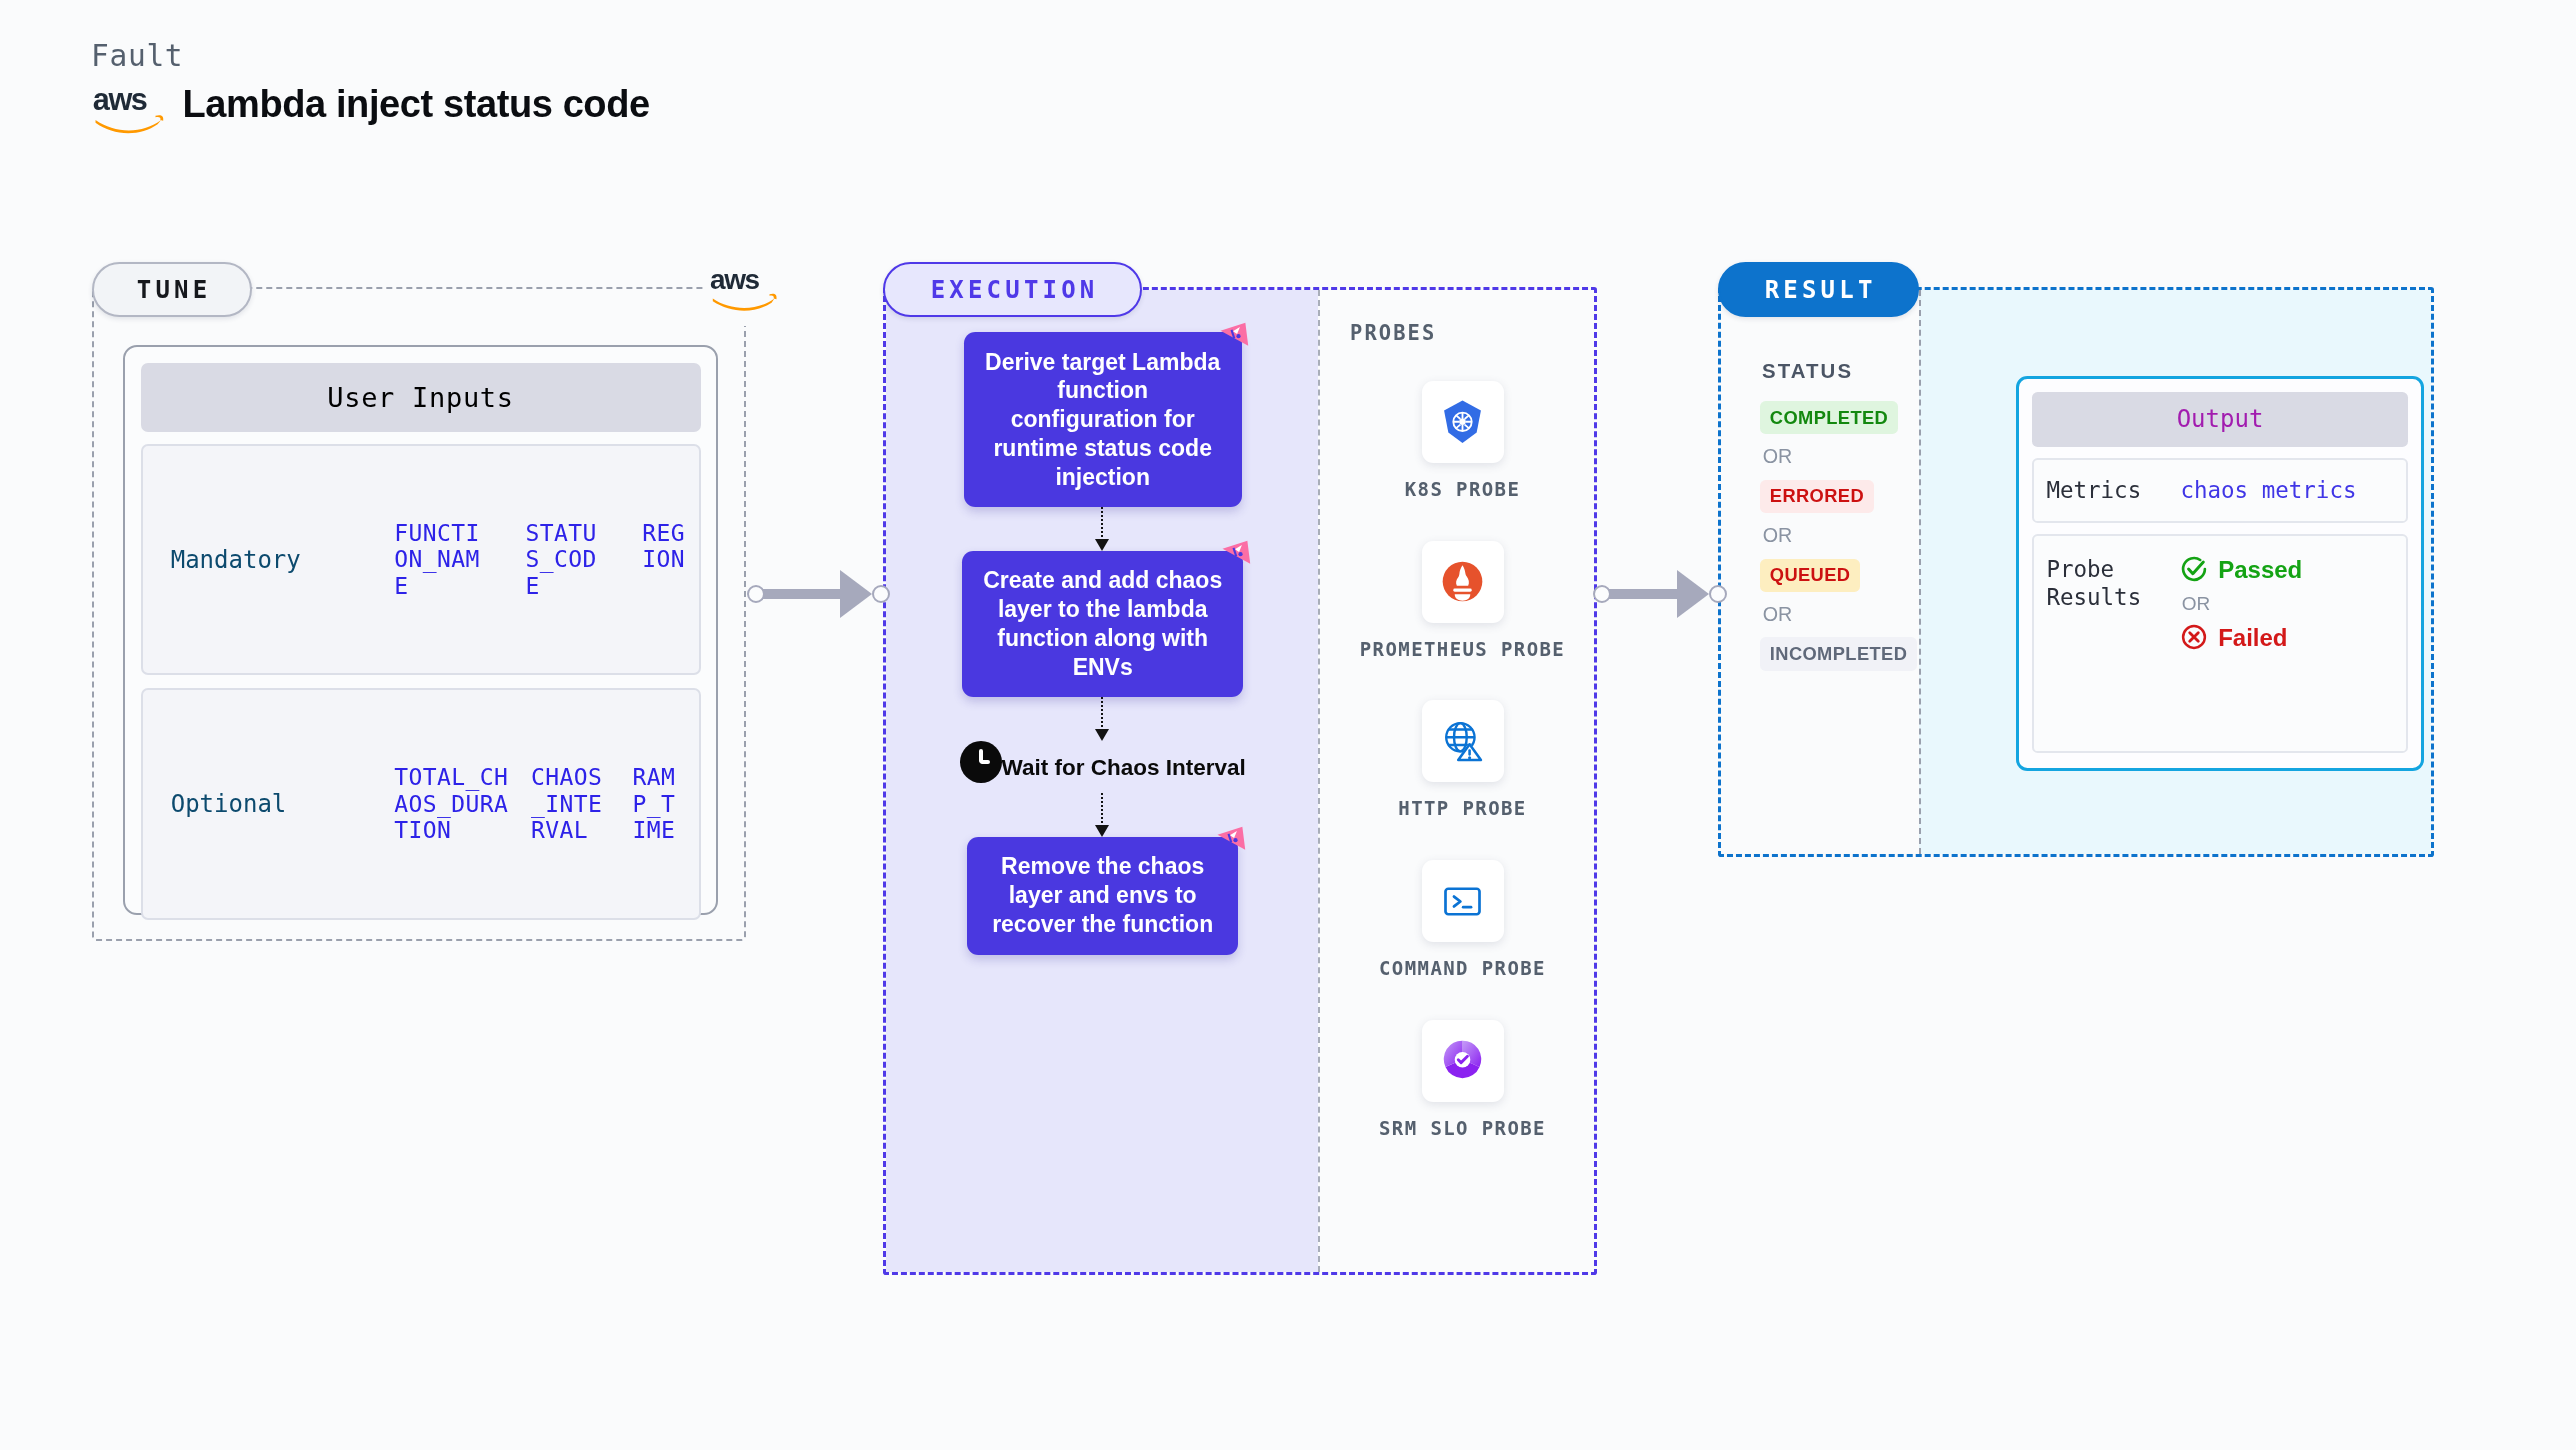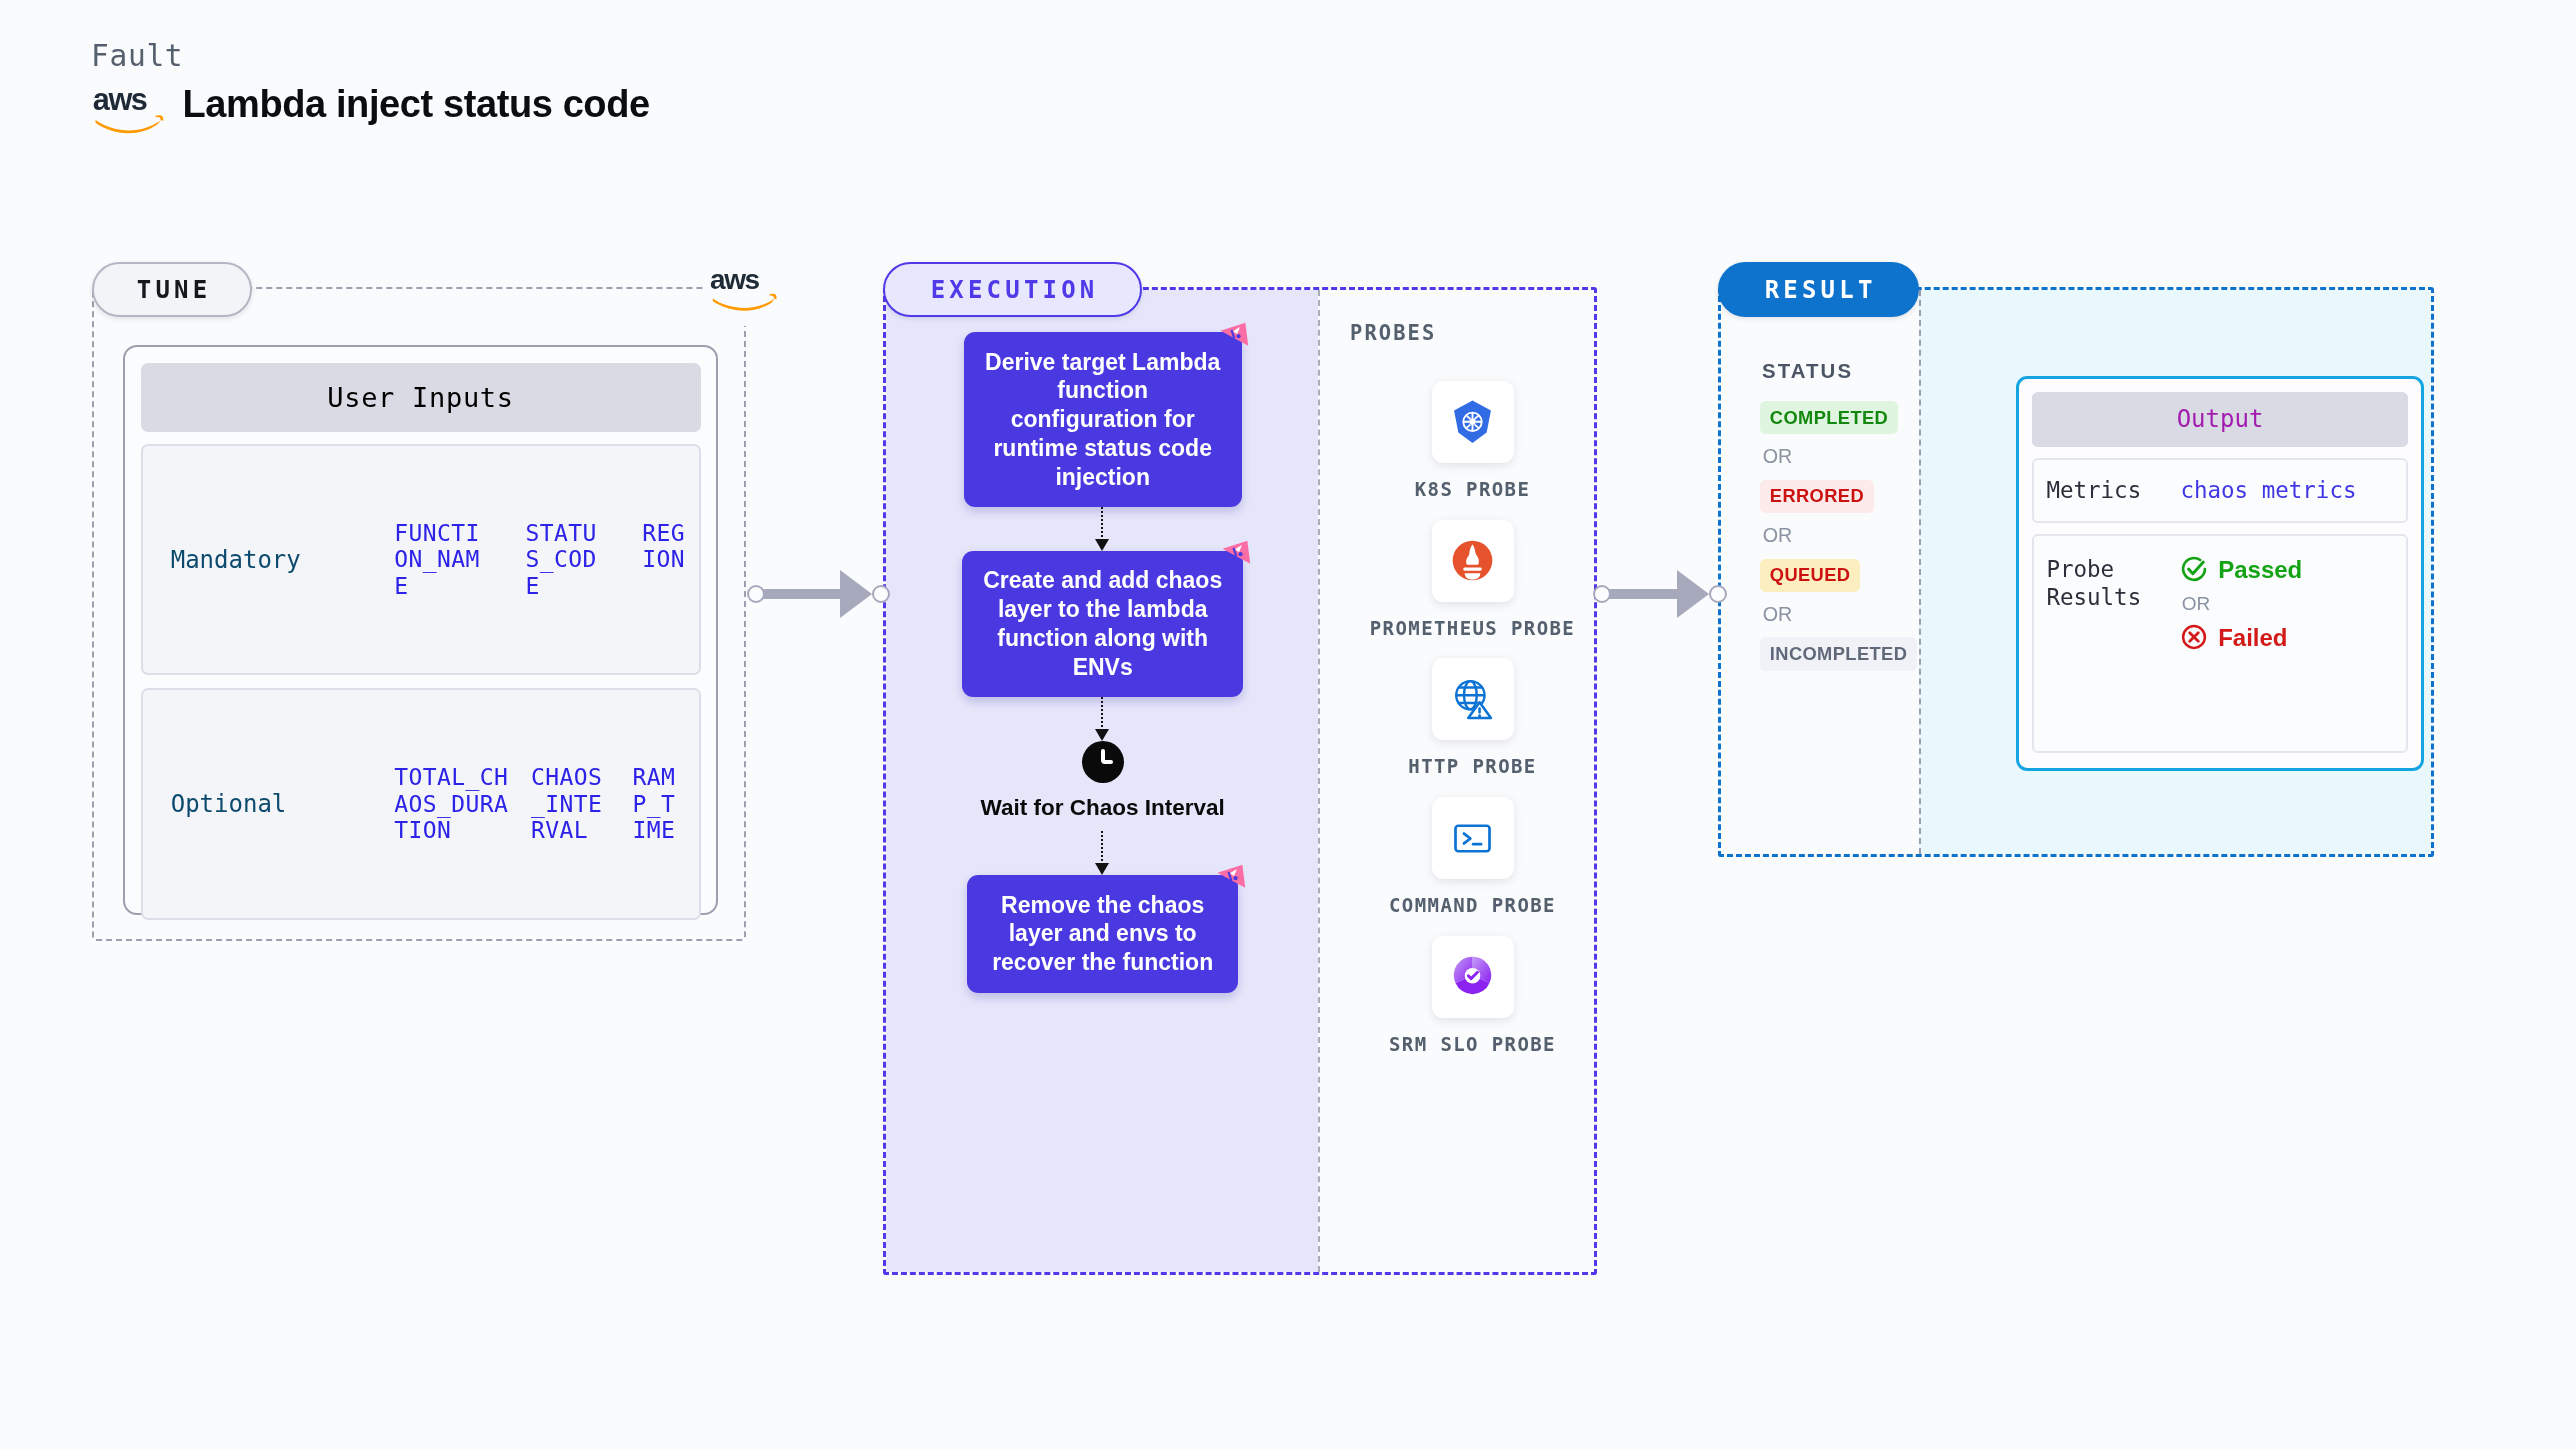--- a/index.html
+++ b/index.html
@@ -138,35 +138,35 @@
   .arrow-v .ln {
     position: absolute; left: 0; top: 0; width: 0; height: 34px;
     border-left: 2.8px dotted #121212;
   }
   .arrow-v .hd {
     position: absolute; left: -6.3px; bottom: 0;
     width: 0; height: 0;
     border-left: 7.7px solid transparent; border-right: 7.7px solid transparent;
     border-top: 12px solid #121212;
   }
-  .wait-node { display: flex; flex-direction: column; align-items: center; }
+  .wait-node { display: flex; flex-direction: row; align-items: center; }
   .clock { width: 42px; height: 42px; border-radius: 50%; background: #0a0a0a; position: relative; }
   .clock::before { content:""; position:absolute; left:19.7px; top:8.4px; width:3.5px; height:14px;
                    background:#fff; border-radius:2.1px; }
   .clock::after  { content:""; position:absolute; left:20.4px; top:19.7px; width:10.5px; height:3.5px;
                    background:#fff; border-radius:2.1px; }
   .wait-label {
     margin-top: 11.3px; text-align: center; font-size: 22.5px; font-weight: bold;
     color: #0a0a0a; line-height: 1.2;
   }
 
   
   .probe-list {
-    position: absolute; left: 460px; top: 91px; width: 253px;
-    display: flex; flex-direction: column; gap: 18px;
+    position: absolute; left: 450px; top: 91px; width: 253px;
+    display: flex; flex-direction: column; gap: 39px;
   }
   .probe-item { display: flex; flex-direction: column; align-items: center; width: 100%; }
   .probe-tile {
     width: 82px; height: 82px; background: #fff; border-radius: 11.3px;
     box-shadow: 0 2.8px 8.4px rgba(60,70,100,.13);
     display: flex; align-items: center; justify-content: center;
   }
   .probe-label {
     margin-top: 14px; text-align: center;
     font-family: "DejaVu Sans Mono", monospace;

